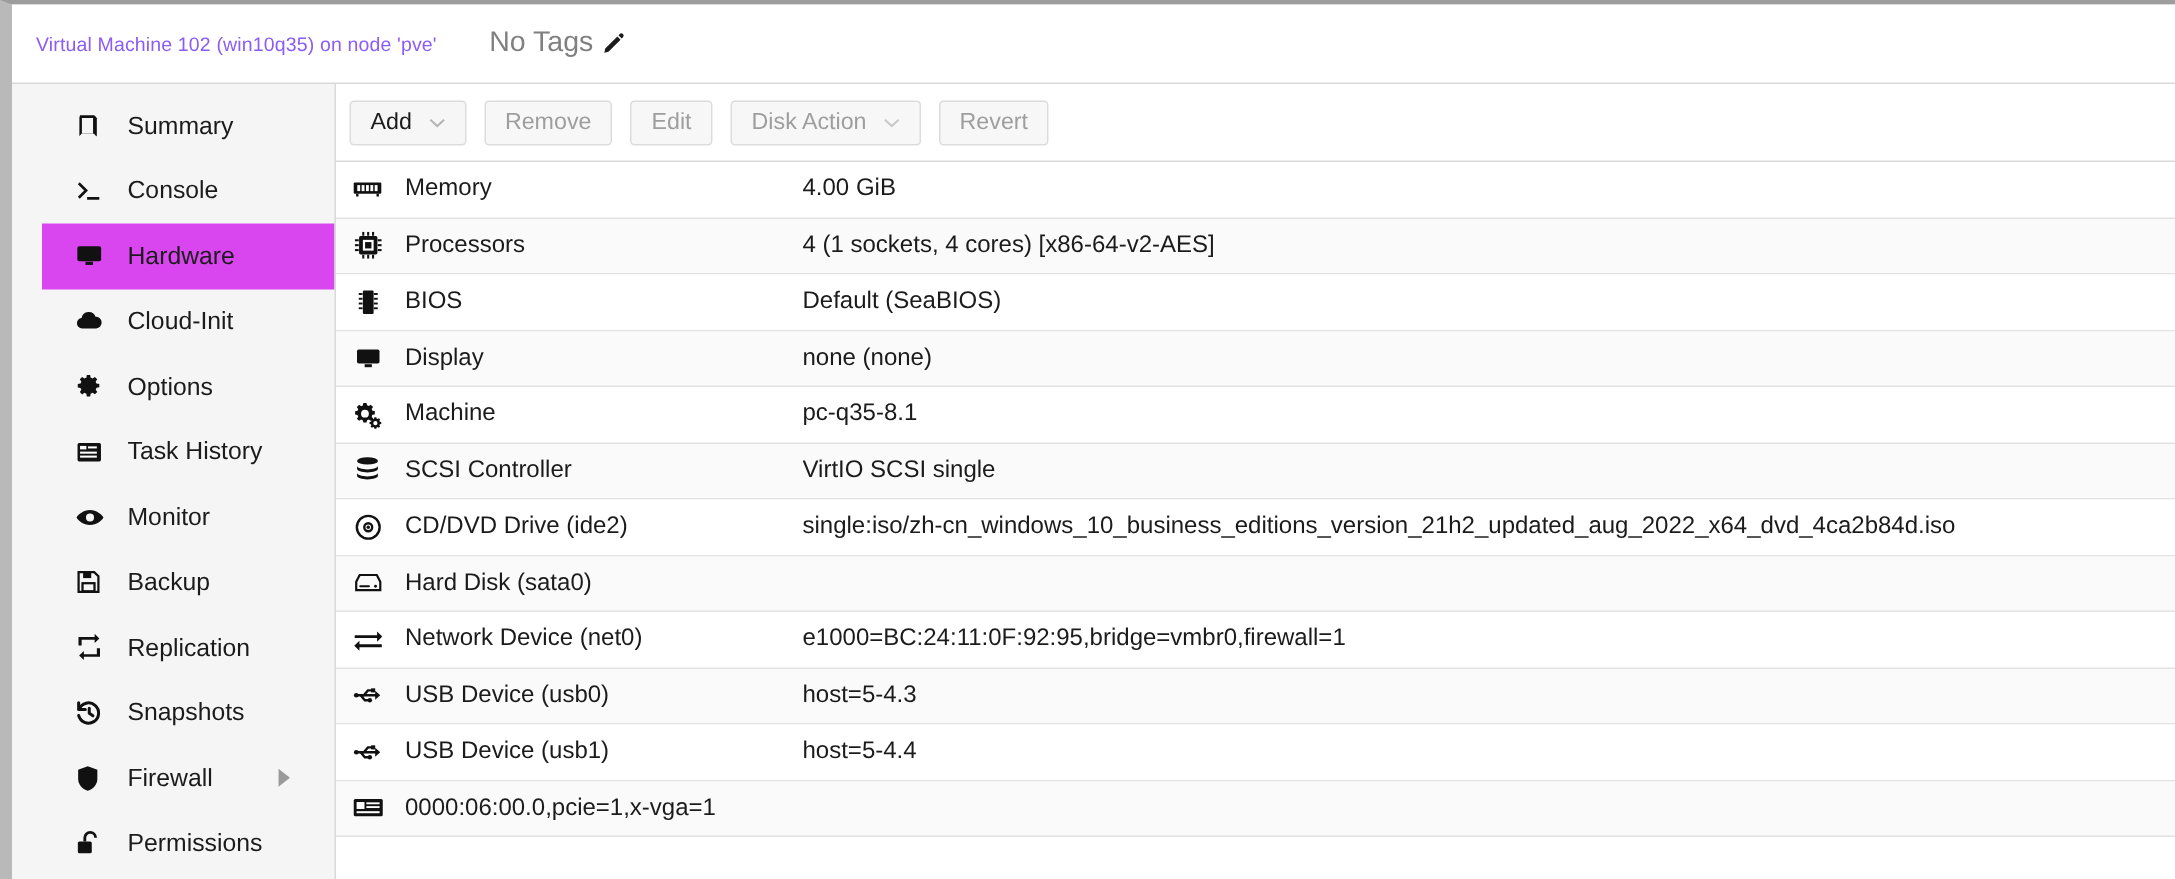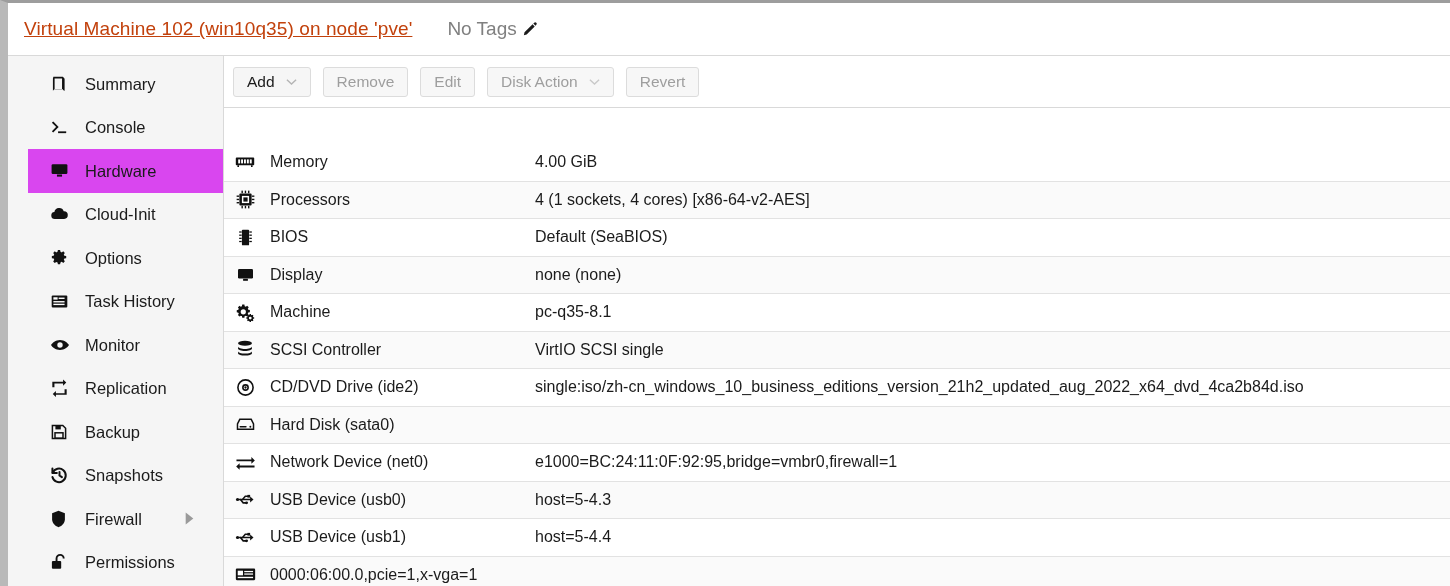--- a/index.html
+++ b/index.html
@@ -58,25 +58,24 @@
     position: relative;
     height: 53px;
     box-sizing: border-box;
     background: #ffffff;
     border-bottom: 1px solid #d9d9d9;
     display: flex;
     align-items: center;
     padding-left: 16px;
   }
   #page-title {
-    font-size: 19px;
-    color: #c2410c;
+    font-size: 13px;
+    color: #8b5cf6;
     letter-spacing: .1px;
     white-space: nowrap;
-    text-decoration: underline;
   }
   #tags-area {
     display: flex;
     align-items: center;
     margin-left: 35px;
     white-space: nowrap;
   }
   #tags-label {
     font-size: 19px;
     color: #808080;
@@ -141,21 +140,20 @@
   }
 
   
   #content-panel {
     flex: 1;
     min-width: 0;
     background: #ffffff;
     display: flex;
     flex-direction: column;
     overflow: hidden;
-    gap: 36px;
   }
 
   
   #toolbar {
     height: 52px;
     min-height: 52px;
     box-sizing: border-box;
     border-bottom: 1px solid #d9d9d9;
     display: flex;
     align-items: center;
@@ -323,37 +321,37 @@
         <span class="nav-icon">
           <svg width="20" height="20" viewBox="0 0 20 18" fill="#111">
             <path d="M10 4C5.6 4 2.2 7 1 9c1.2 2 4.6 5 9 5s7.8-3 9-5c-1.2-2-4.6-5-9-5zm0 2.3A2.7 2.7 0 1 1 10 11.7 2.7 2.7 0 0 1 10 6.3z"></path>
           </svg>
         </span>
         <span class="nav-label">Monitor</span>
       </div>
 
       <div class="nav-item">
         <span class="nav-icon">
-          <svg width="19" height="19" viewBox="0 0 18 18" fill="#111">
-            <path d="M4.2 4.2h8.2v2.1l3-2.9-3-2.9v2.1H2.2v5.3h2V4.2z"></path>
-            <path d="M13.8 13.4H5.6v-2.1l-3 2.9 3 2.9v-2.1h10.2V9.7h-2v3.7z"></path>
-          </svg>
-        </span>
-        <span class="nav-label">Replication</span>
-      </div>
-
-      <div class="nav-item">
-        <span class="nav-icon">
           <svg width="18" height="18" viewBox="0 0 18 18" fill="none" stroke="#111" stroke-width="1.5">
             <path d="M2.4 2.4h10.4l2.8 2.8v10.4H2.4V2.4z"></path>
             <rect x="5.4" y="2.6" width="5.4" height="3.8" fill="#111" stroke="none"></rect>
             <rect x="5" y="9.8" width="8" height="5.4" fill="none"></rect>
           </svg>
         </span>
         <span class="nav-label">Backup</span>
+      </div>
+
+      <div class="nav-item">
+        <span class="nav-icon">
+          <svg width="19" height="19" viewBox="0 0 18 18" fill="#111">
+            <path d="M4.2 4.2h8.2v2.1l3-2.9-3-2.9v2.1H2.2v5.3h2V4.2z"></path>
+            <path d="M13.8 13.4H5.6v-2.1l-3 2.9 3 2.9v-2.1h10.2V9.7h-2v3.7z"></path>
+          </svg>
+        </span>
+        <span class="nav-label">Replication</span>
       </div>
 
       <div class="nav-item">
         <span class="nav-icon">
           <svg width="19" height="19" viewBox="0 0 18 18" fill="none" stroke="#111" stroke-width="1.9">
             <path d="M2.6 6.4A6.4 6.4 0 1 1 2.3 10.4" stroke-linecap="round"></path>
             <path d="M2.3 2.4v4.2h4.2" stroke-linecap="round" stroke-linejoin="round"></path>
             <path d="M9 5.8V9l2.3 1.6" stroke-linecap="round"></path>
           </svg>
         </span>

